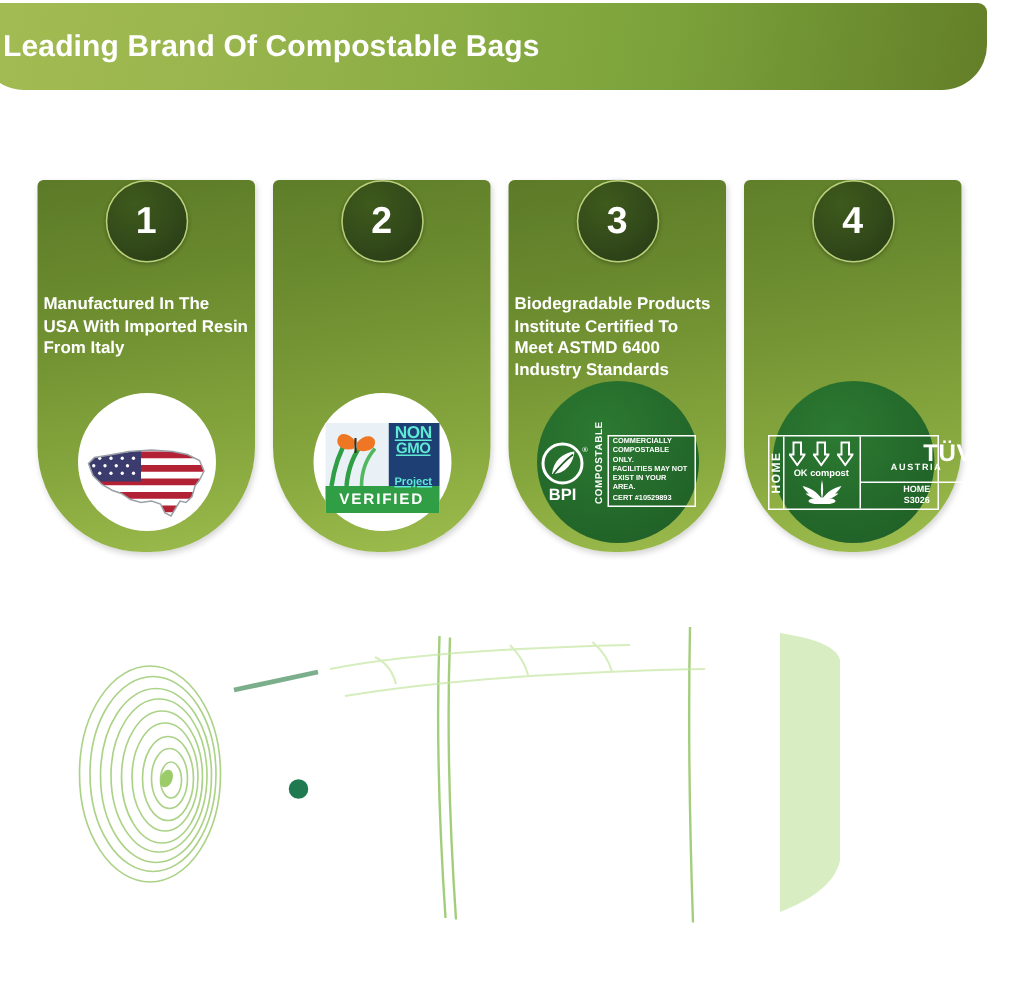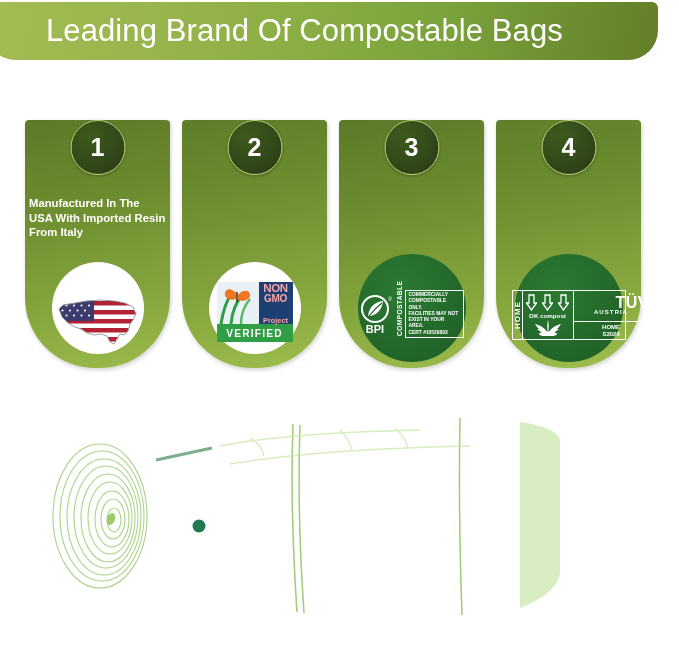--- a/index.html
+++ b/index.html
@@ -9,22 +9,22 @@
   }
 
   
   .banner{
     position:absolute;left:-14px;top:2px;width:672px;height:58px;
     border-radius:6px 6px 30px 30px;
     background:linear-gradient(100deg,#a3bc53 0%,#9bb64e 22%,#8cae45 45%,#7ba23b 68%,#637f28 100%);
     display:flex;align-items:center;
   }
   .banner-title{
-    color:#ffffff;font-size:31px;font-weight:normal;letter-spacing:.1px;
-    margin-left:60px;white-space:nowrap;
+    color:#ffffff;font-size:20px;font-weight:bold;letter-spacing:.1px;
+    margin-left:16px;white-space:nowrap;
   }
 
   
   .cards{position:absolute;left:0;top:96px;width:679px;height:272px;}
   .card{position:absolute;top:24px;width:145px;height:248px;
     border-radius:4px 4px 70px 70px;
     box-shadow:1px 2px 4px rgba(0,0,0,.18);}
   .card.c1{left:25px;background:linear-gradient(170deg,#5c7a28 0%,#6a8a2e 30%,#85a63d 72%,#9cbb4d 100%);}
   .card.c2{left:182px;background:linear-gradient(170deg,#5e7d29 0%,#6d8d30 30%,#87a83e 72%,#9ebd4e 100%);}
   .card.c3{left:339px;background:linear-gradient(170deg,#5c7a28 0%,#6b8b2f 32%,#86a73d 74%,#9cbb4d 100%);}
@@ -57,22 +57,22 @@
   
   .usa-wrap{position:absolute;left:50%;bottom:16px;transform:translateX(-50%);
     width:86px;height:60px;}
   .usa-map{width:86px;height:60px;}
 
   
   .gmo{position:absolute;left:50%;bottom:26px;transform:translateX(-50%);
     width:76px;height:60px;background:#ffffff;}
   .gmo-top{display:flex;height:42px;}
   .gmo-left{width:42px;background:#e9f1f7;position:relative;overflow:hidden;}
-  .gmo-right{flex:1;background:#1d3f73;color:#fca5a5;display:flex;flex-direction:column;
-    align-items:center;justify-content:space-between;line-height:1;padding-top:1px;}
+  .gmo-right{flex:1;background:#1d3f73;color:#5eead4;display:flex;flex-direction:column;
+    align-items:center;justify-content:flex-end;line-height:1;padding-top:1px;text-decoration:underline;}
   .gmo-right .l1{font-size:11.5px;font-weight:bold;letter-spacing:-.3px;}
   .gmo-right .l2{font-size:10px;font-weight:bold;letter-spacing:-.3px;margin-top:-1px;}
   .gmo-right .l3{font-size:7.4px;font-weight:bold;margin-top:12px;}
   .gmo-bot{height:18px;background:#2f9e44;color:#fff;display:flex;align-items:center;
     justify-content:center;font-size:10.2px;font-weight:bold;letter-spacing:1.2px;text-align:center;}
 
   
   .bpi{position:absolute;left:50%;bottom:30px;transform:translateX(-50%);
     width:104px;height:48px;display:flex;align-items:center;gap:2px;}
   .bpi-mark{width:34px;height:44px;position:relative;}
@@ -196,20 +196,21 @@
           <div class="l2">GMO</div>
           <div class="l3">Project</div>
         </div>
       </div>
       <div class="gmo-bot">VERIFIED</div>
     </div>
   </div>
 
   <div class="card c3">
     <div class="badge">3</div>
+    <div class="card-text">Biodegradable Products Institute Certified To Meet ASTMD 6400 Industry Standards</div>
     <div class="disc dark"></div>
     <div class="bpi">
       <div class="bpi-mark">
         <svg width="34" height="44" viewBox="0 0 34 44" xmlns="http://www.w3.org/2000/svg">
           <circle cx="15" cy="17" r="13" fill="none" stroke="#ffffff" stroke-width="2"></circle>
           <path d="M8,24 C9,15 15,10 23,9 C22,18 16,24 8,24 Z" fill="#ffffff"></path>
           <path d="M9,24 C13,19 18,14 22,11" stroke="#1d5a24" stroke-width="1.1" fill="none"></path>
           <text x="15" y="41" font-family="Liberation Sans, sans-serif" font-size="11" font-weight="bold" fill="#ffffff" text-anchor="middle">BPI</text>
           <text x="30" y="9" font-family="Liberation Sans, sans-serif" font-size="5" fill="#ffffff" text-anchor="middle">®</text>
         </svg>

